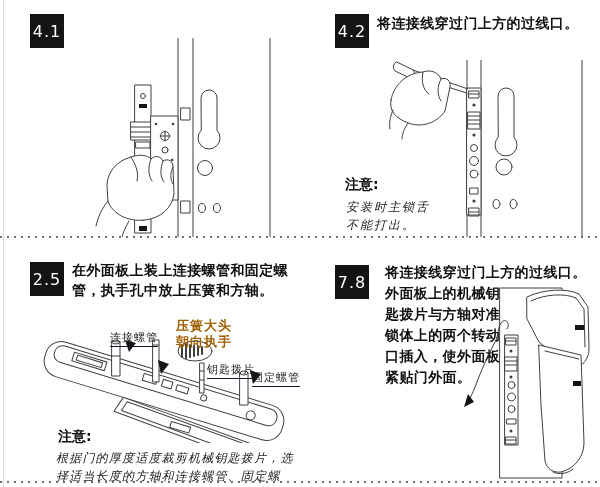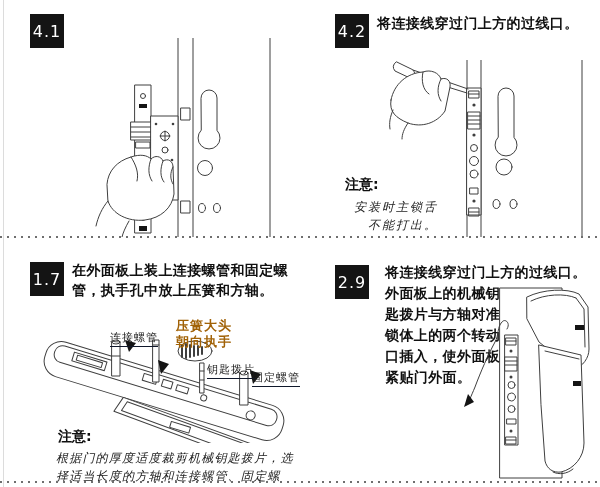--- a/index.html
+++ b/index.html
@@ -12,21 +12,21 @@
   .q3{left:0;top:248px;width:300px;height:239px;}
   .q4{left:300px;top:248px;width:300px;height:239px;}
   .badge{position:absolute;width:34px;height:34px;background:#141414;color:#ffffff;
          display:flex;align-items:center;justify-content:center;font-size:16px;letter-spacing:1px;}
   .title{position:absolute;font-weight:bold;font-size:14px;line-height:20px;letter-spacing:0.4px;color:#101010;}
   .nowrap{white-space:nowrap;}
   .note-label{position:absolute;font-weight:bold;font-size:14px;color:#101010;}
   .note-line{font-family:"DejaVu Serif","Liberation Serif",serif;font-style:italic;
              font-size:12px;line-height:18px;color:#222;}
   .note-block{position:absolute;}
-  .ls2 .note-line{letter-spacing:2px;text-align:right;}
+  .ls2 .note-line{letter-spacing:2px;}
   .ls1 .note-line{letter-spacing:1.2px;}
   .art{position:absolute;}
   .art path,.art rect,.art circle,.art ellipse,.art line,.art polyline{
       stroke:#3f3f3f;stroke-width:1;fill:none;stroke-linecap:round;stroke-linejoin:round;}
   .art .fw{fill:#ffffff;}
   .art .fk{fill:#141414;stroke:none;}
   .art .dot{fill:#3f3f3f;stroke:none;}
   .art .thick{stroke-width:2;}
   .dlabel{position:absolute;font-size:11px;letter-spacing:1px;color:#1c1c1c;white-space:nowrap;}
   .dlabel.underline{border-bottom:1px solid #0f172a;padding-bottom:1px;}
@@ -139,21 +139,21 @@
     <div class="note-label" style="left:45px;top:176px;">注意:</div>
     <div class="note-block ls2" style="left:46px;top:198px;width:92px;">
       <div class="note-line">安装时主锁舌</div>
       <div class="note-line">不能打出。</div>
     </div>
   </section>
 
   <div class="dotted mid"></div>
 
   <section class="quad q3">
-    <div class="badge" style="left:30px;top:14px;">1.7</div>
+    <div class="badge" style="left:30px;top:14px;">2.5</div>
     <div class="title" style="left:72px;top:12px;width:218px;">在外面板上装上连接螺管和固定螺管，执手孔中放上压簧和方轴。</div>
     <svg class="art" style="left:12px;top:70px;" width="285" height="125" viewBox="0 0 285 125">
       <g transform="rotate(17 152 73)">
         <rect x="28" y="55" width="248" height="36" rx="16" class="fw"></rect>
         <rect x="36" y="59" width="232" height="17" rx="8"></rect>
         <rect x="55" y="62" width="34" height="9"></rect>
         <rect x="59" y="64" width="26" height="5"></rect>
         <rect x="128" y="62" width="14" height="7"></rect>
         <rect x="148" y="62" width="10" height="7"></rect>
         <rect x="163" y="63" width="12" height="6"></rect>
@@ -196,21 +196,21 @@
     <div class="dlabel underline" style="left:207px;top:114px;">钥匙拨片</div>
     <div class="dlabel underline" style="left:252px;top:122px;">固定螺管</div>
     <div class="note-label" style="left:58px;top:180px;">注意:</div>
     <div class="note-block ls1" style="left:56px;top:201px;width:248px;">
       <div class="note-line">根据门的厚度适度裁剪机械钥匙拨片，选</div>
       <div class="note-line">择适当长度的方轴和连接螺管、固定螺管。</div>
     </div>
   </section>
 
   <section class="quad q4">
-    <div class="badge" style="left:35px;top:17px;">2.9</div>
+    <div class="badge" style="left:35px;top:17px;">7.8</div>
     <div class="title" style="left:85px;top:35px;width:118px;line-height:21px;">外面板上的机械钥匙拨片与方轴对准锁体上的两个转动口插入，使外面板紧贴门外面。</div>
     <div class="title nowrap" style="left:85px;top:14px;">将连接线穿过门上方的过线口。</div>
     <svg class="art" style="left:155px;top:37px;" width="140" height="200" viewBox="0 0 140 200">
 
       <rect x="45" y="3" width="62" height="190" class="fw"></rect>
 
       <rect x="50" y="50" width="13" height="110" class="fw"></rect>
       <rect x="51" y="53" width="10" height="7"></rect>
       <line x1="51" y1="56" x2="61" y2="56"></line>
       <circle cx="56" cy="66" r="1.5" class="dot"></circle>

